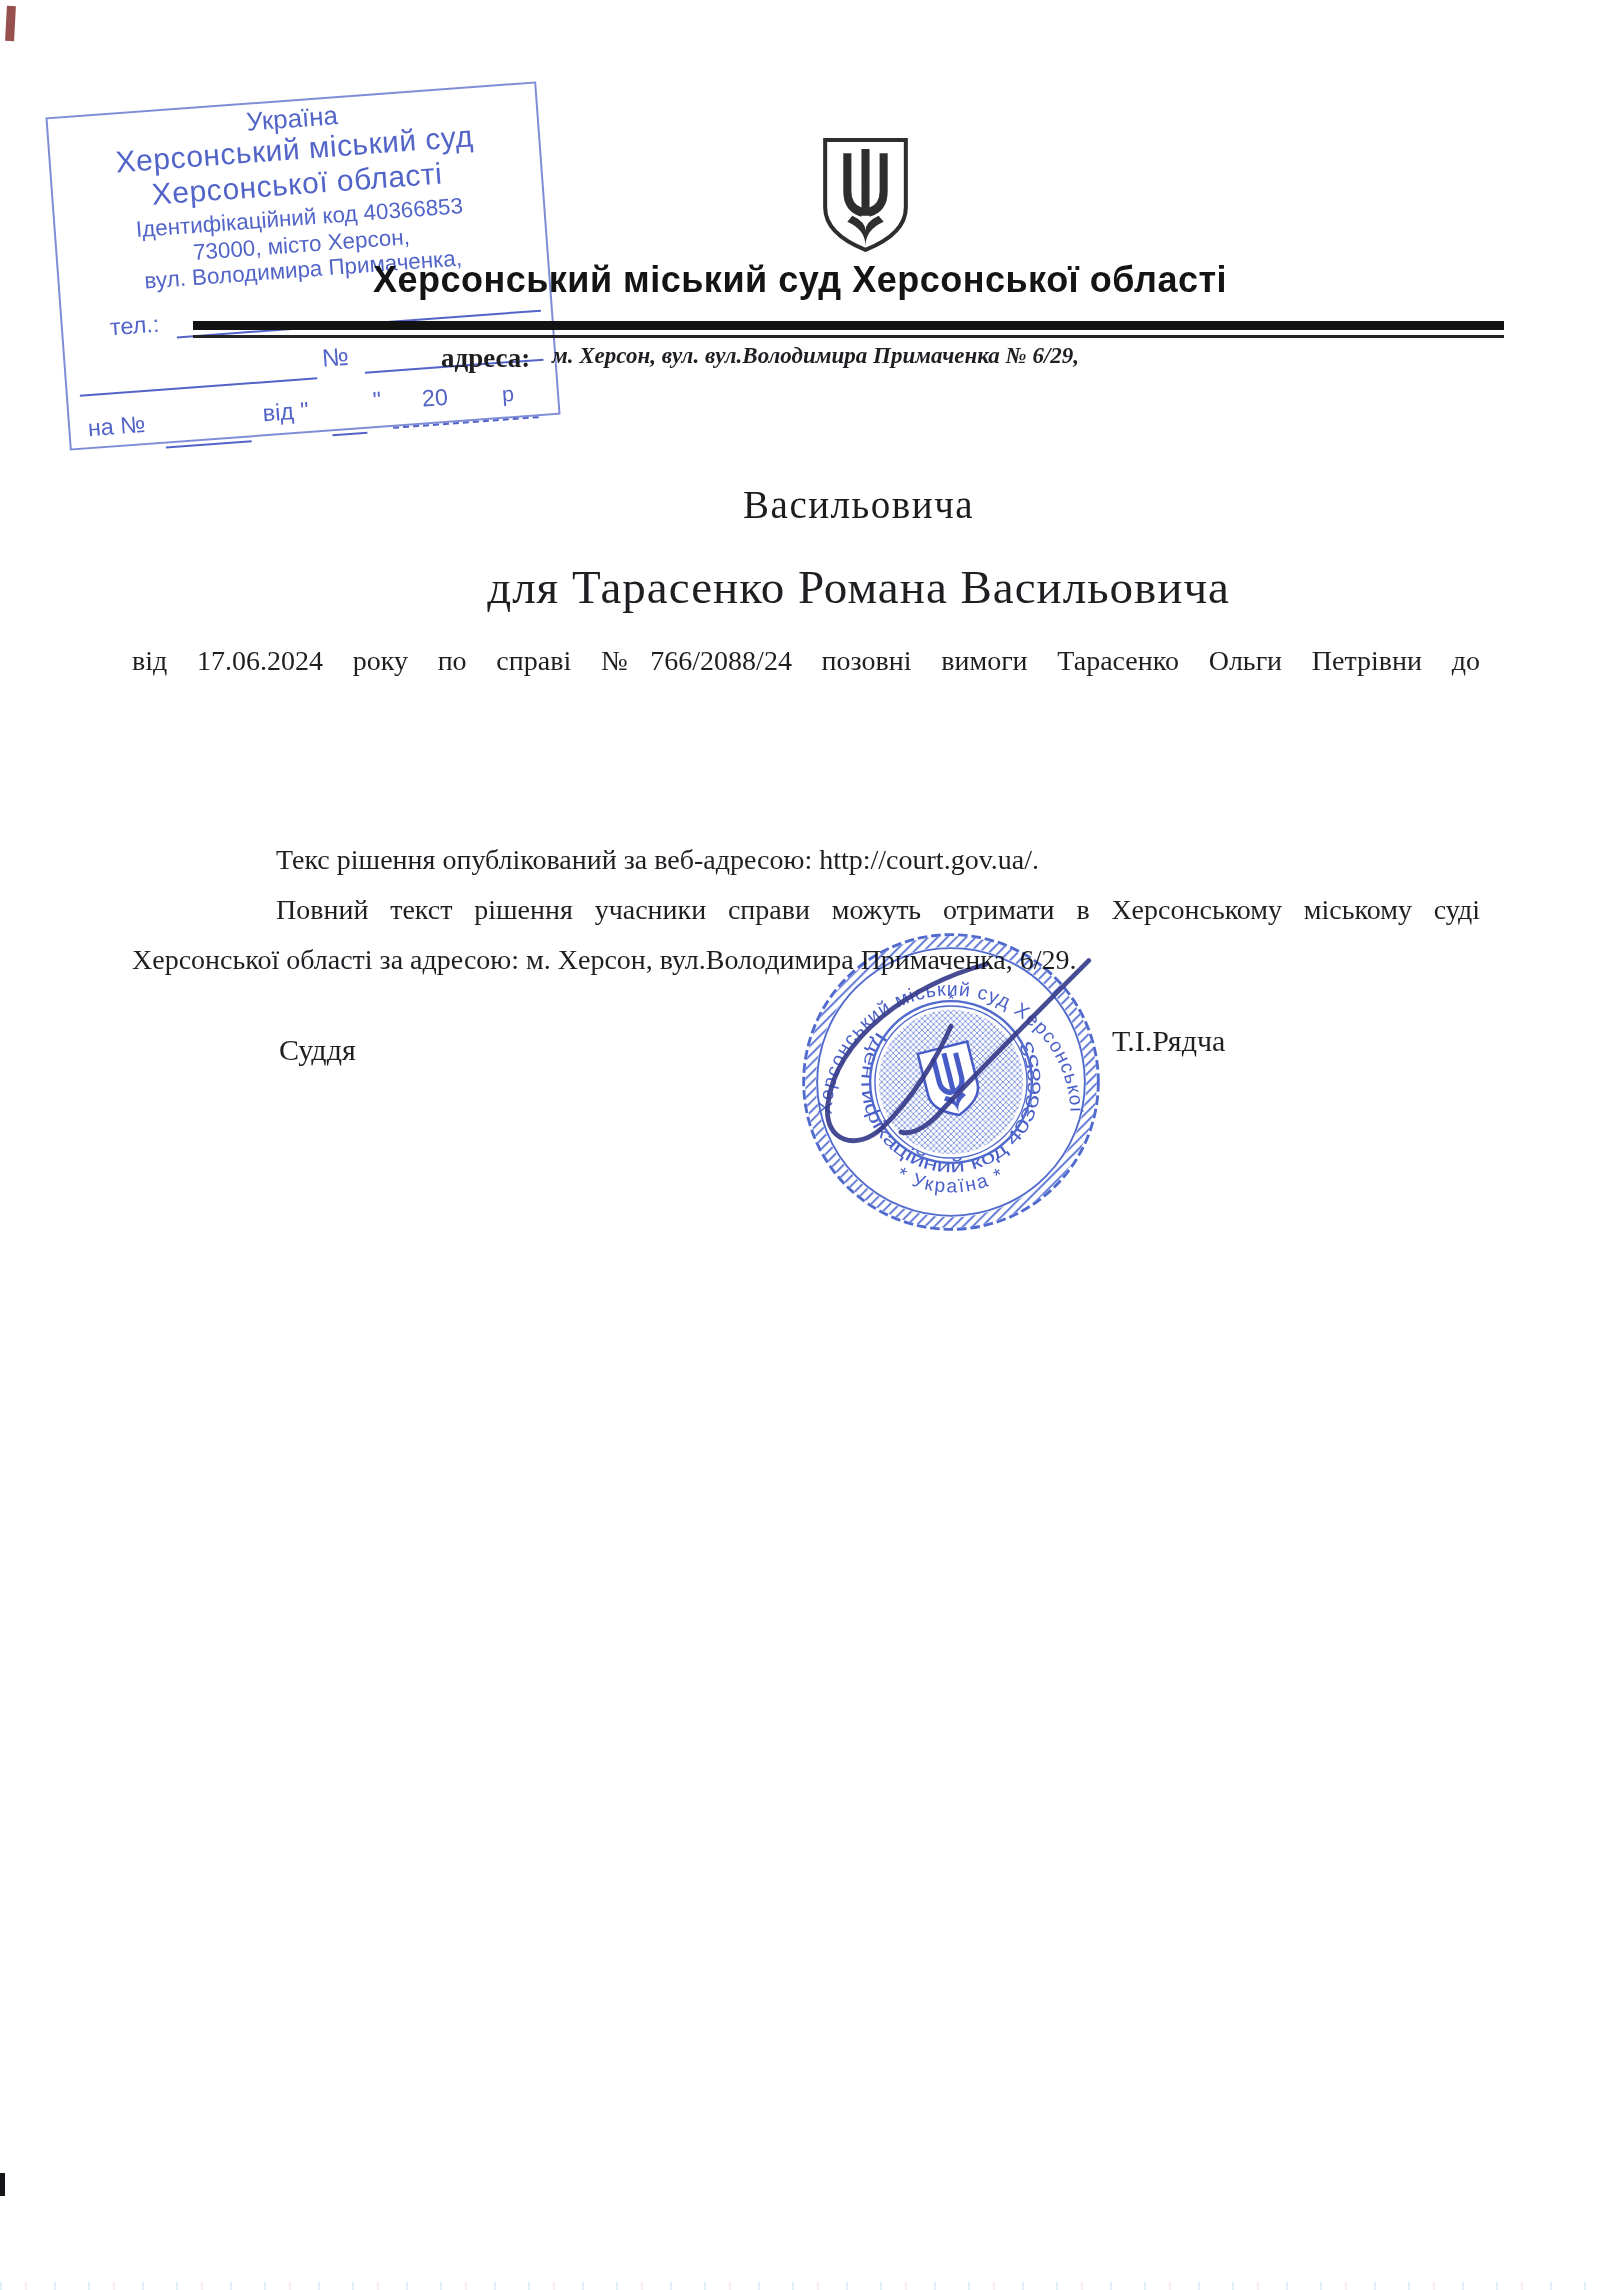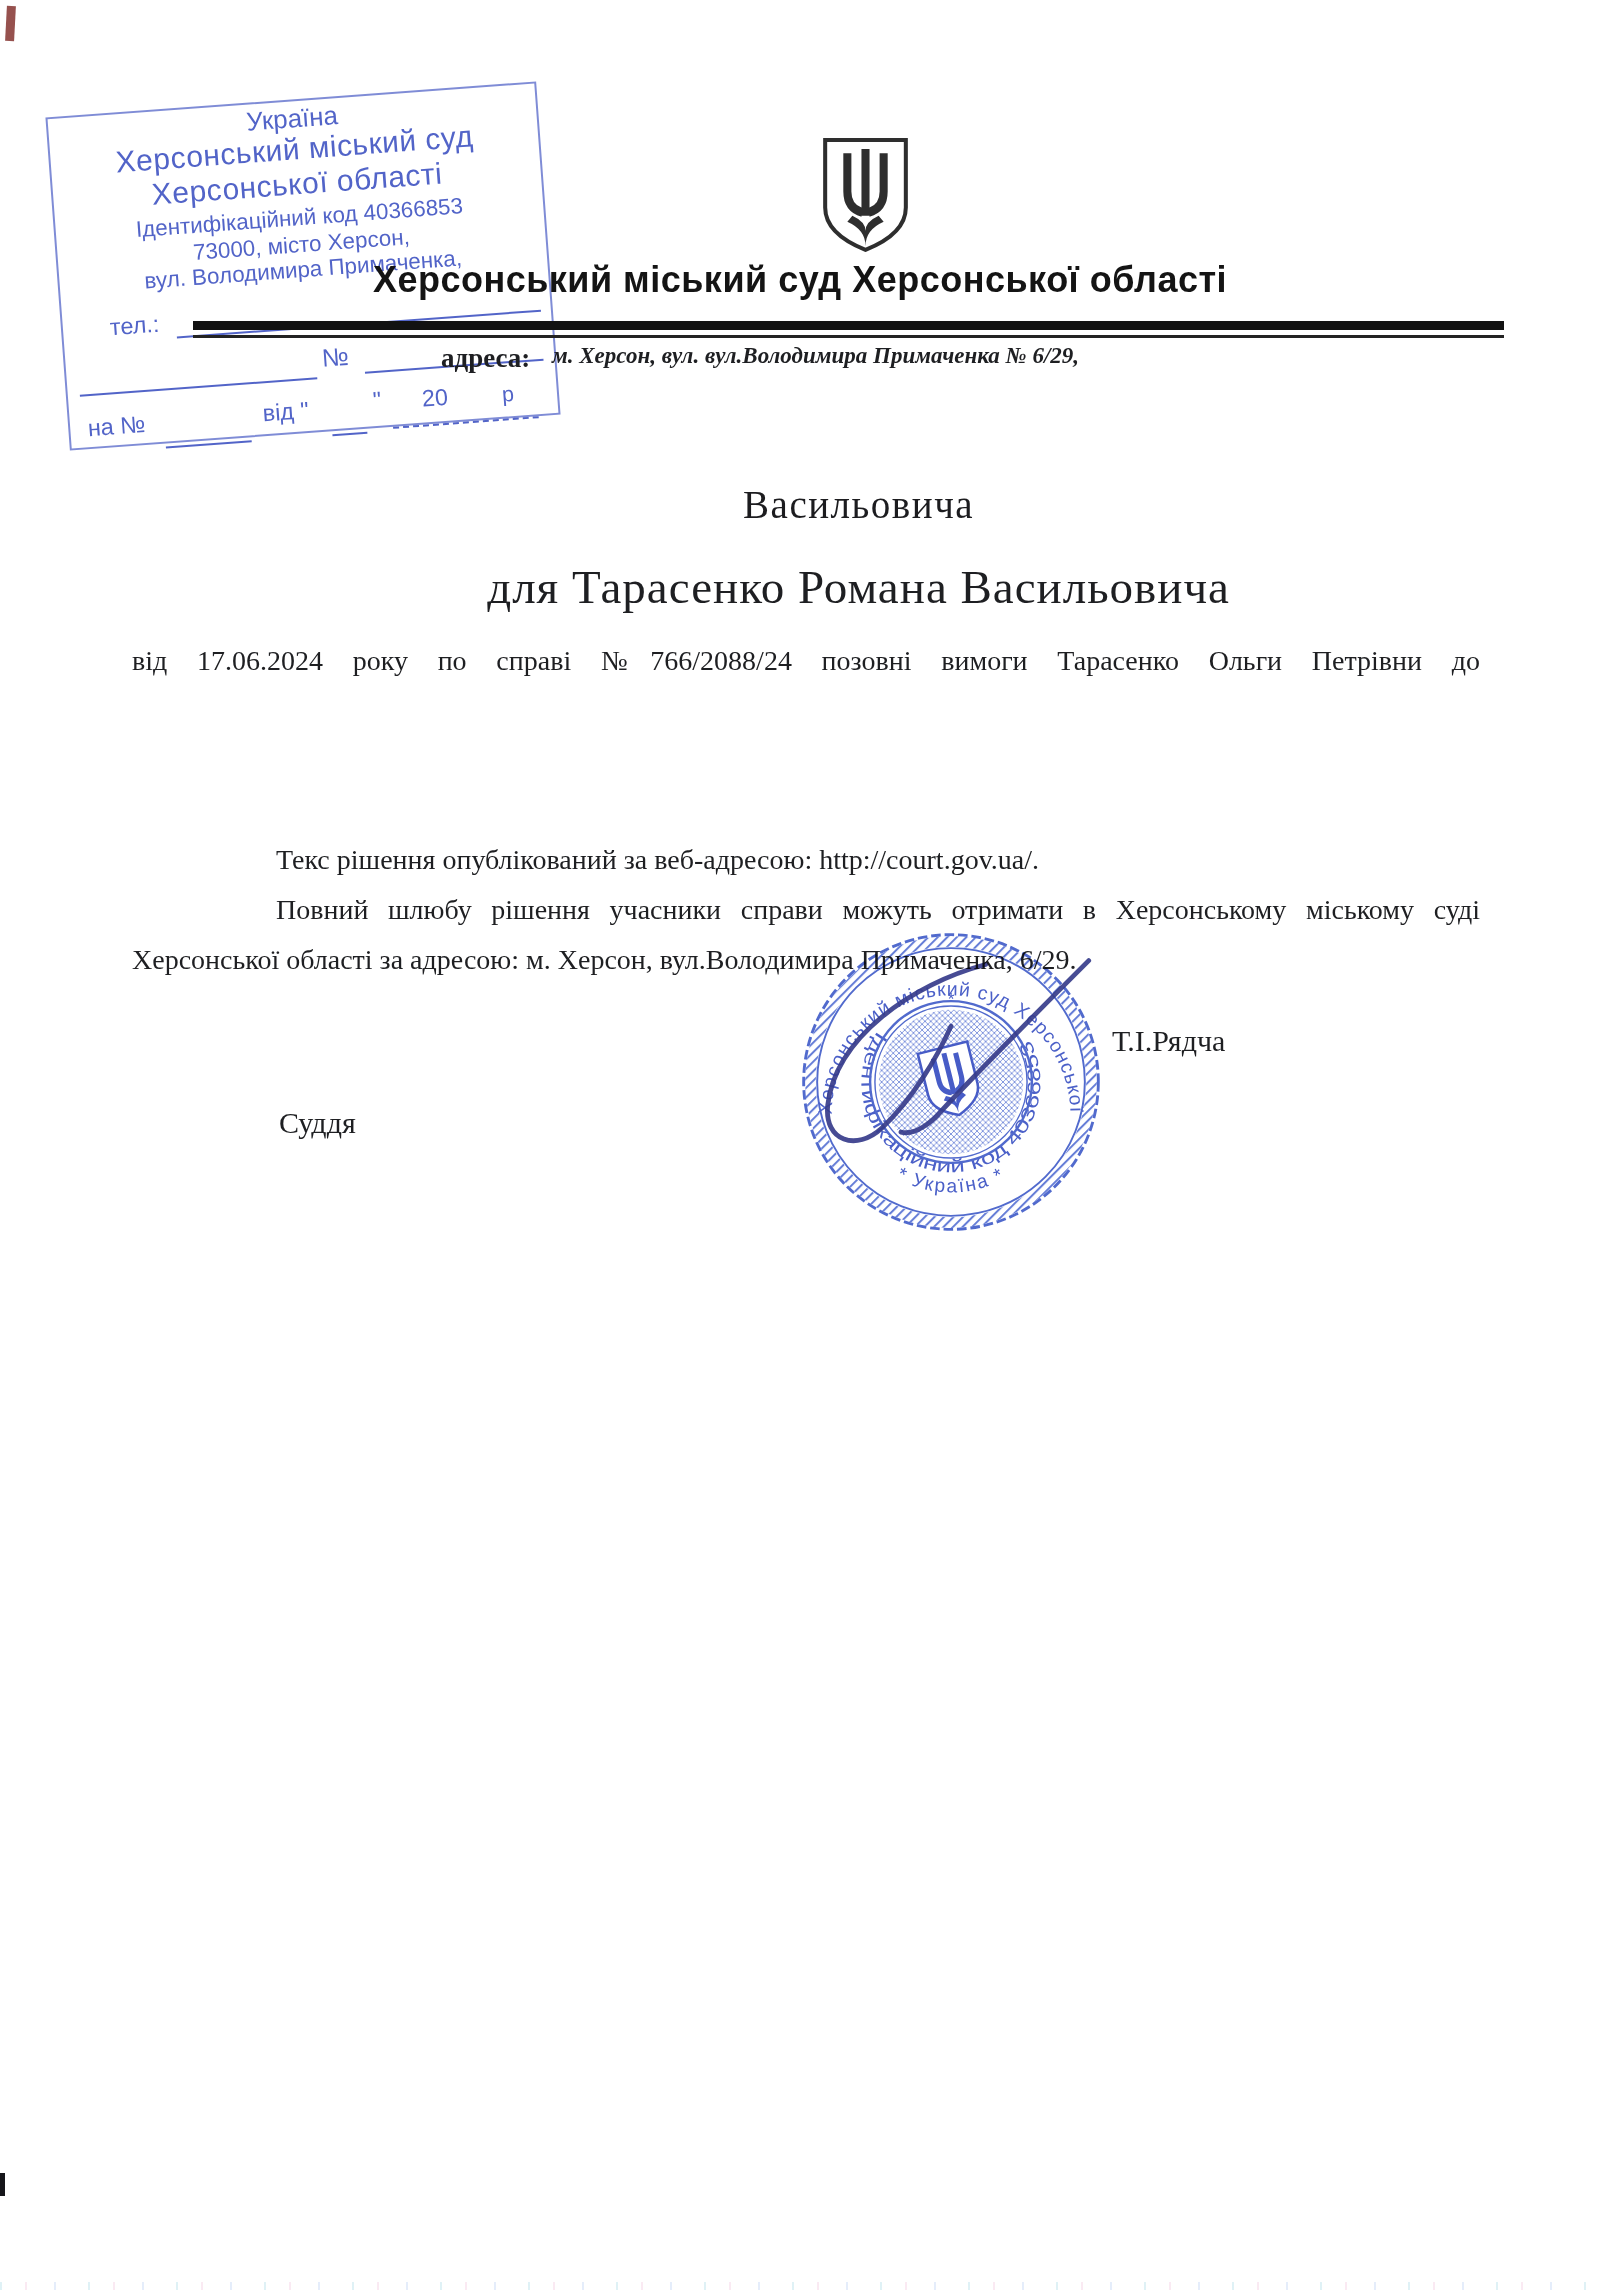--- a/index.html
+++ b/index.html
@@ -55,21 +55,21 @@
   
   .doc-title{left:127px;right:9.8px;top:482px;text-align:center;font-size:39px;letter-spacing:1.5px;color:#1c1c1f;}
   .doc-recipient{left:127px;right:9.8px;top:560px;text-align:center;font-size:47px;letter-spacing:1px;}
   .para{left:132px;width:1348px;font-size:28px;line-height:50px;color:#1e1f22;}
   .para .ln{height:50px;white-space:nowrap;}
   .jline{text-align:justify;text-align-last:justify;white-space:normal !important;}
   .indent{padding-left:144px;}
   .p1{top:636px;}
   .p2{top:835px;}
   .p3{top:885px;}
-  .judge-label{left:279px;top:1106px;font-size:30px;text-align:center;}
+  .judge-label{left:279px;top:1033px;font-size:30px;text-align:center;}
   .judge-name{left:1112px;top:1024px;font-size:30px;z-index:8;}
 
   
   .seal{left:795px;top:926px;width:312px;height:312px;z-index:7;mix-blend-mode:multiply;opacity:.96;}
   .seal text{font-family:"Liberation Sans",sans-serif;}
 </style>
 </head>
 <body>
 
 <div class="abs corner-mark"></div>
@@ -122,21 +122,21 @@
 
 <div class="abs para p1">
   <div class="ln jline">від 17.06.2024 року по справі №766/2088/24 позовні вимоги Тарасенко Ольги Петрівни до</div>
 </div>
 
 <div class="abs para p2">
   <div class="ln indent">Текс рішення опублікований за веб-адресою: http://court.gov.ua/.</div>
 </div>
 
 <div class="abs para p3">
-  <div class="ln jline indent">Повний шлюбу рішення учасники справи можуть отримати в Херсонському міському суді</div>
+  <div class="ln jline indent">Повний текст рішення учасники справи можуть отримати в Херсонському міському суді</div>
   <div class="ln">Херсонської області за адресою: м. Херсон, вул.Володимира Примаченка, 6/29.</div>
 </div>
 
 <div class="abs judge-label">Суддя</div>
 <div class="abs judge-name">Т.І.Рядча</div>
 
 <svg class="abs seal" viewBox="0 0 324 324">
   <defs>
     <pattern id="hb" width="7" height="7" patternUnits="userSpaceOnUse" patternTransform="rotate(45)">
       <line x1="1" y1="0" x2="1" y2="7" stroke="#6079d6" stroke-width="2.2"></line>

